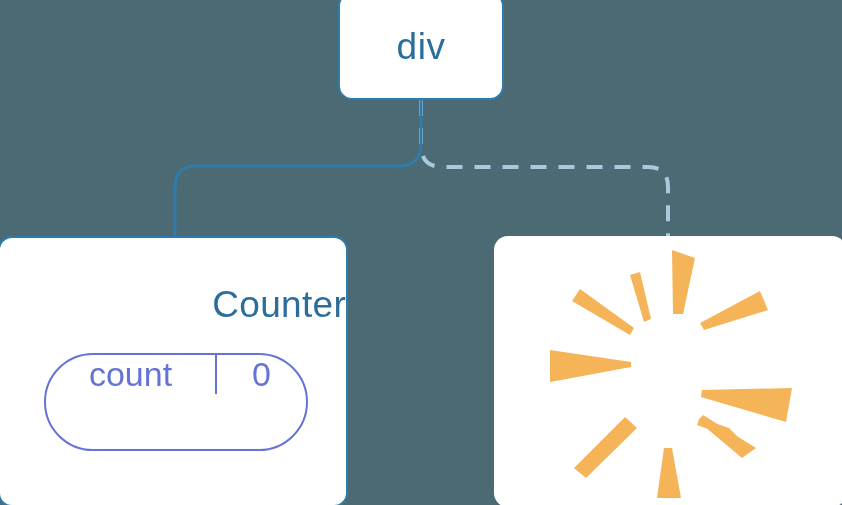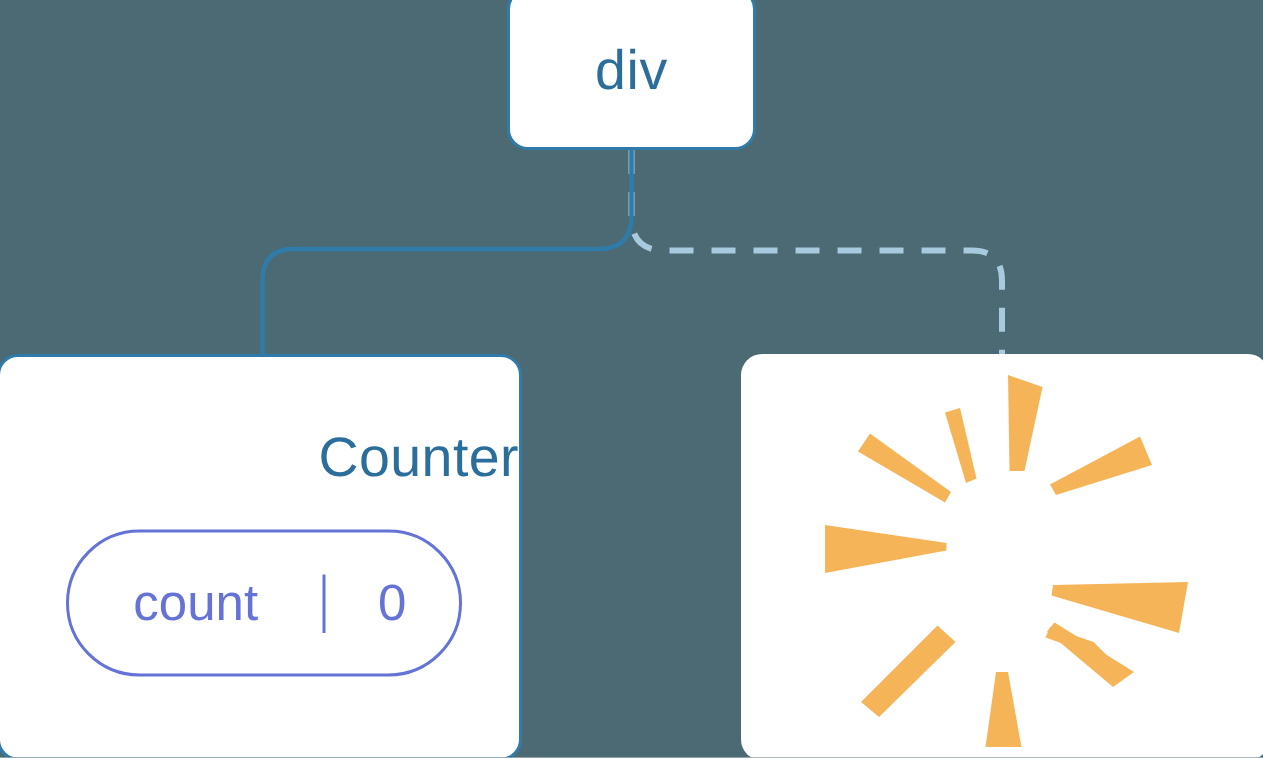--- a/index.html
+++ b/index.html
@@ -72,21 +72,21 @@
   .state-pill {
     position: absolute;
     left: 44px;
     top: 115px;
     width: 264px;
     height: 98px;
     border: 2px solid #6573d6;
     border-radius: 49px;
     box-sizing: border-box;
     display: flex;
-    align-items: center;
+    align-items: flex-start;
   }
   .pill-key {
     flex: 0 0 171px;
     display: flex;
     align-items: center;
     justify-content: center;
     font-size: 34px;
     color: #6573d6;
     border-right: 2px solid #6573d6;
     box-sizing: border-box;

